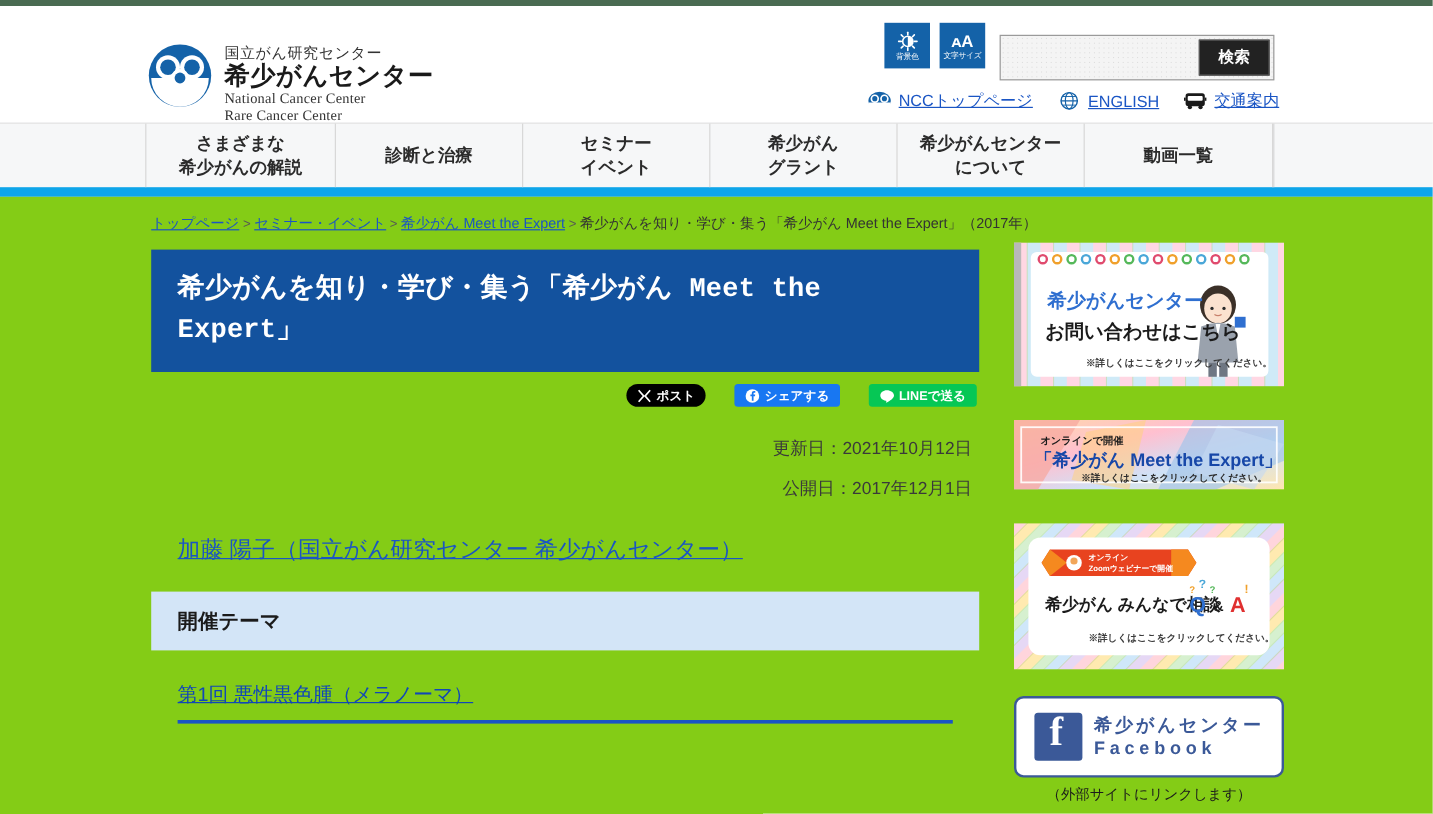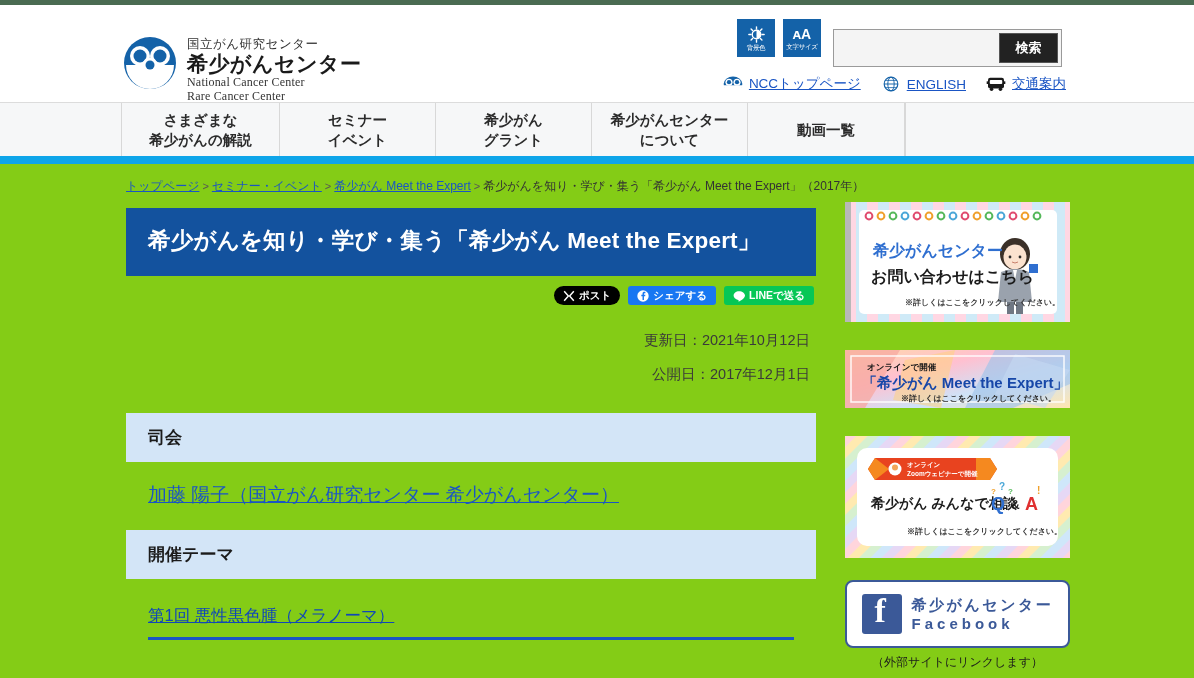--- a/index.html
+++ b/index.html
@@ -149,25 +149,26 @@
     position: absolute; left: 126px; top: 44px;
     width: 690px;
   }
   .title-banner {
     background: #13529e;
     color: #fff;
     padding: 16px 22px 18px 22px;
     font-size: 22.5px; font-weight: bold;
     line-height: 34px;
     letter-spacing: .2px;
+    font-family: Liberation Mono, monospace;
   }
 
   .share-row {
     display: flex; justify-content: flex-end;
-    gap: 8px; margin-top: 10px; padding-right: 2px;
+    gap: 24px; margin-top: 10px; padding-right: 2px;
   }
   .share-btn {
     height: 19px; border-radius: 10px;
     display: flex; align-items: center; gap: 4px;
     padding: 0 9px;
     font-size: 10.5px; font-weight: bold; color: #fff;
     cursor: pointer; white-space: nowrap;
   }
   .share-x  { background: #000000; }
   .share-fb { background: #1877f2; border-radius: 3px; }
@@ -335,20 +336,25 @@
   </div>
 </div>
 
 <div class="gnav">
   <div class="gnav-pad gnav-pad-l"></div>
 
   <div class="gnav-item" style="width:158px">
     <div>
       <div>さまざまな</div>
       <div>希少がんの解説</div>
+    </div>
+  </div>
+  <div class="gnav-item" style="width:156px">
+    <div>
+      <div>診断と治療</div>
     </div>
   </div>
   <div class="gnav-item" style="width:156px">
     <div>
       <div>セミナー</div>
       <div>イベント</div>
     </div>
   </div>
   <div class="gnav-item" style="width:156px">
     <div>
@@ -403,21 +409,20 @@
         </svg>
         <span>LINEで送る</span>
       </div>
     </div>
 
     <div class="dates">
       <div>更新日：2021年10月12日</div>
       <div>公開日：2017年12月1日</div>
     </div>
 
-    <div class="sec-head">司会</div>
     <div class="sec-body">
       <a class="sec-link">加藤 陽子（国立がん研究センター 希少がんセンター）</a>
     </div>
 
     <div class="sec-head">開催テーマ</div>
     <div class="sec-body">
       <div style="height:6px"></div>
       <a class="theme-link">第1回 悪性黒色腫（メラノーマ）</a>
       <div class="theme-rule"></div>
     </div>

